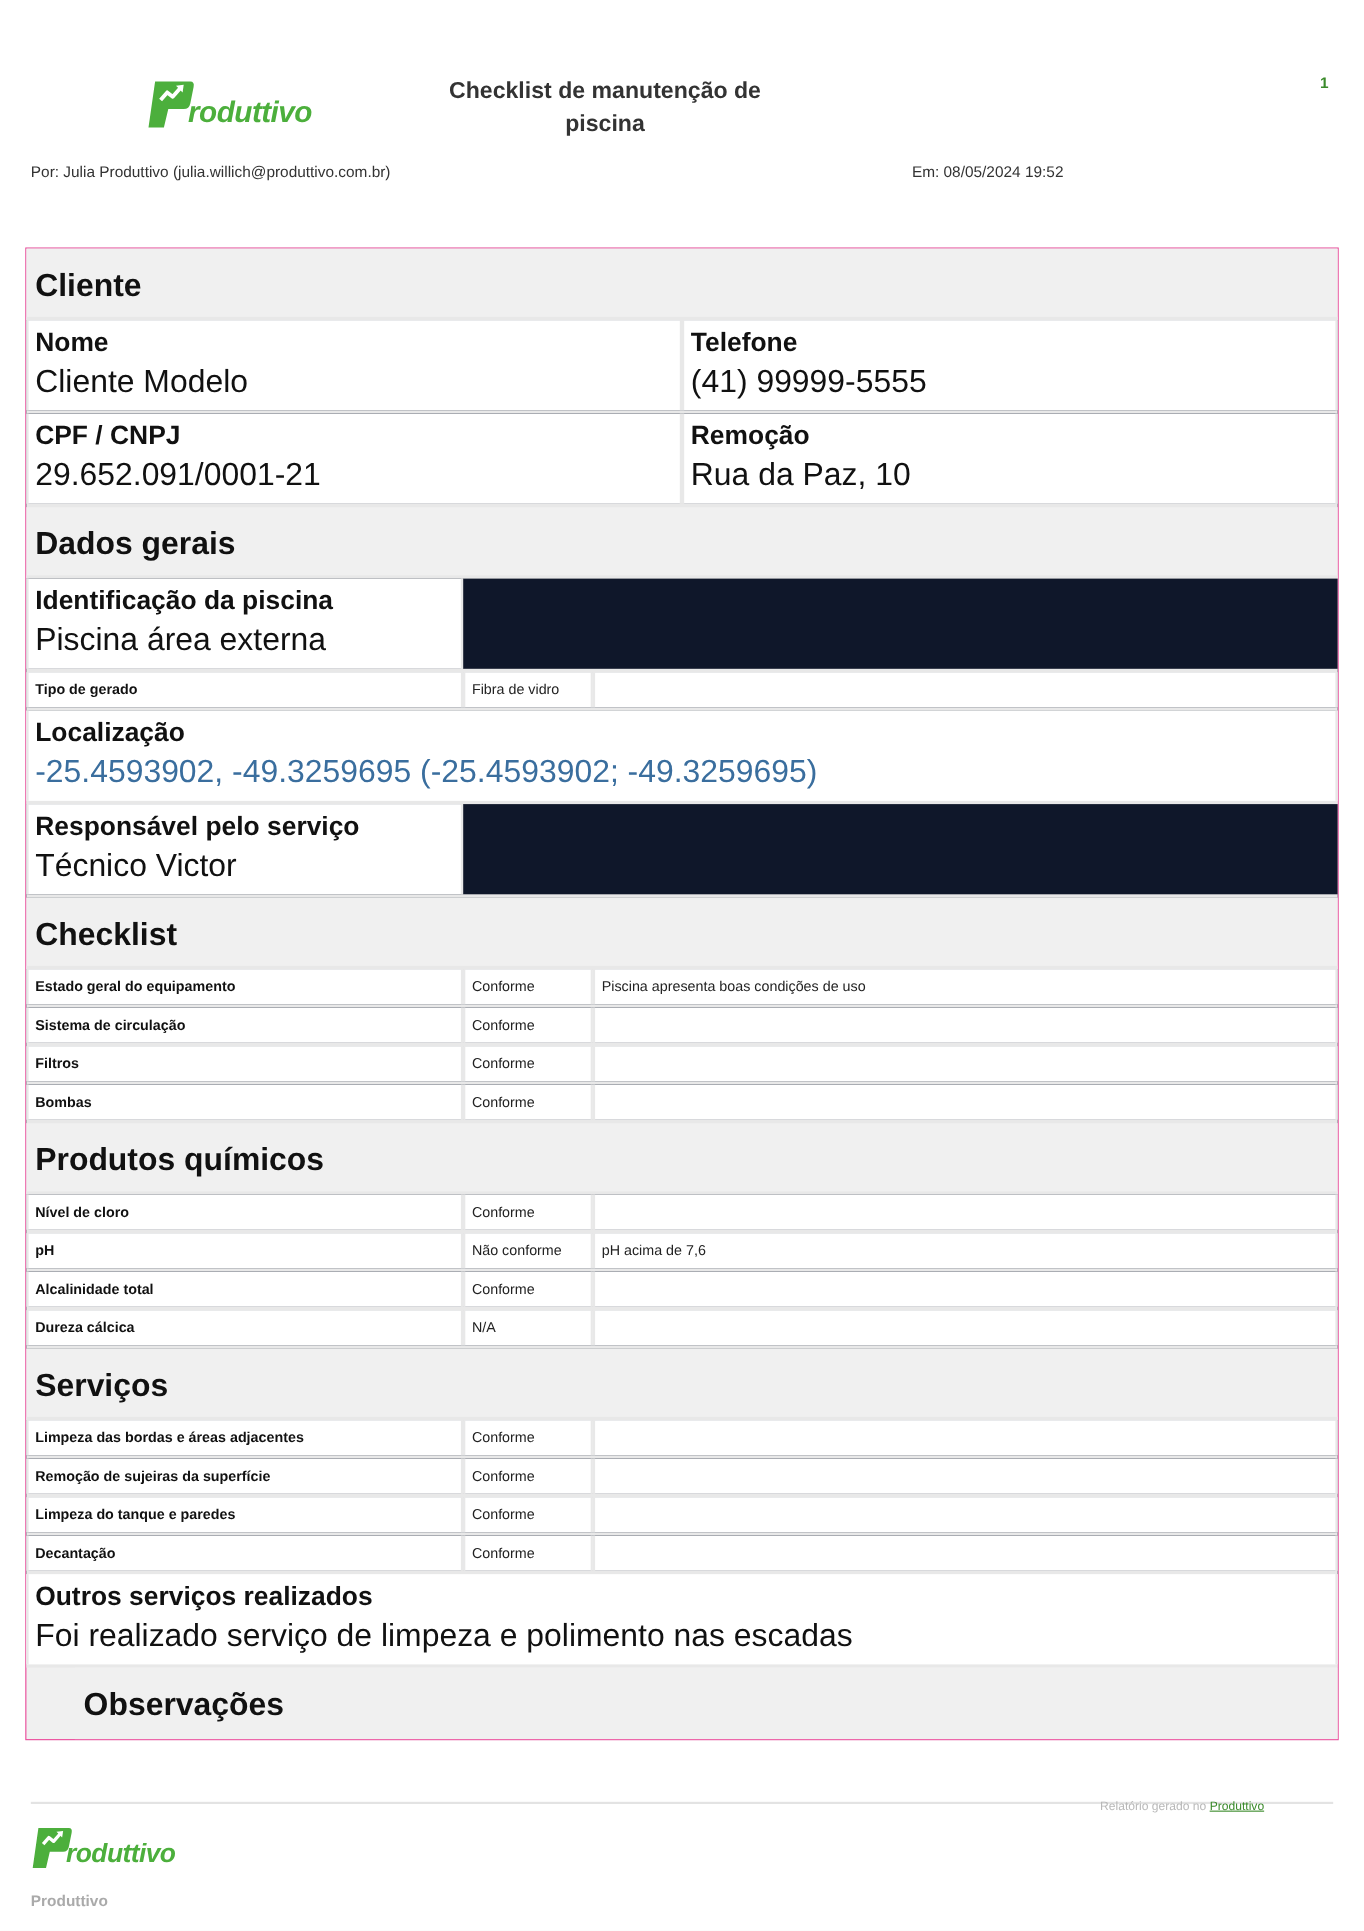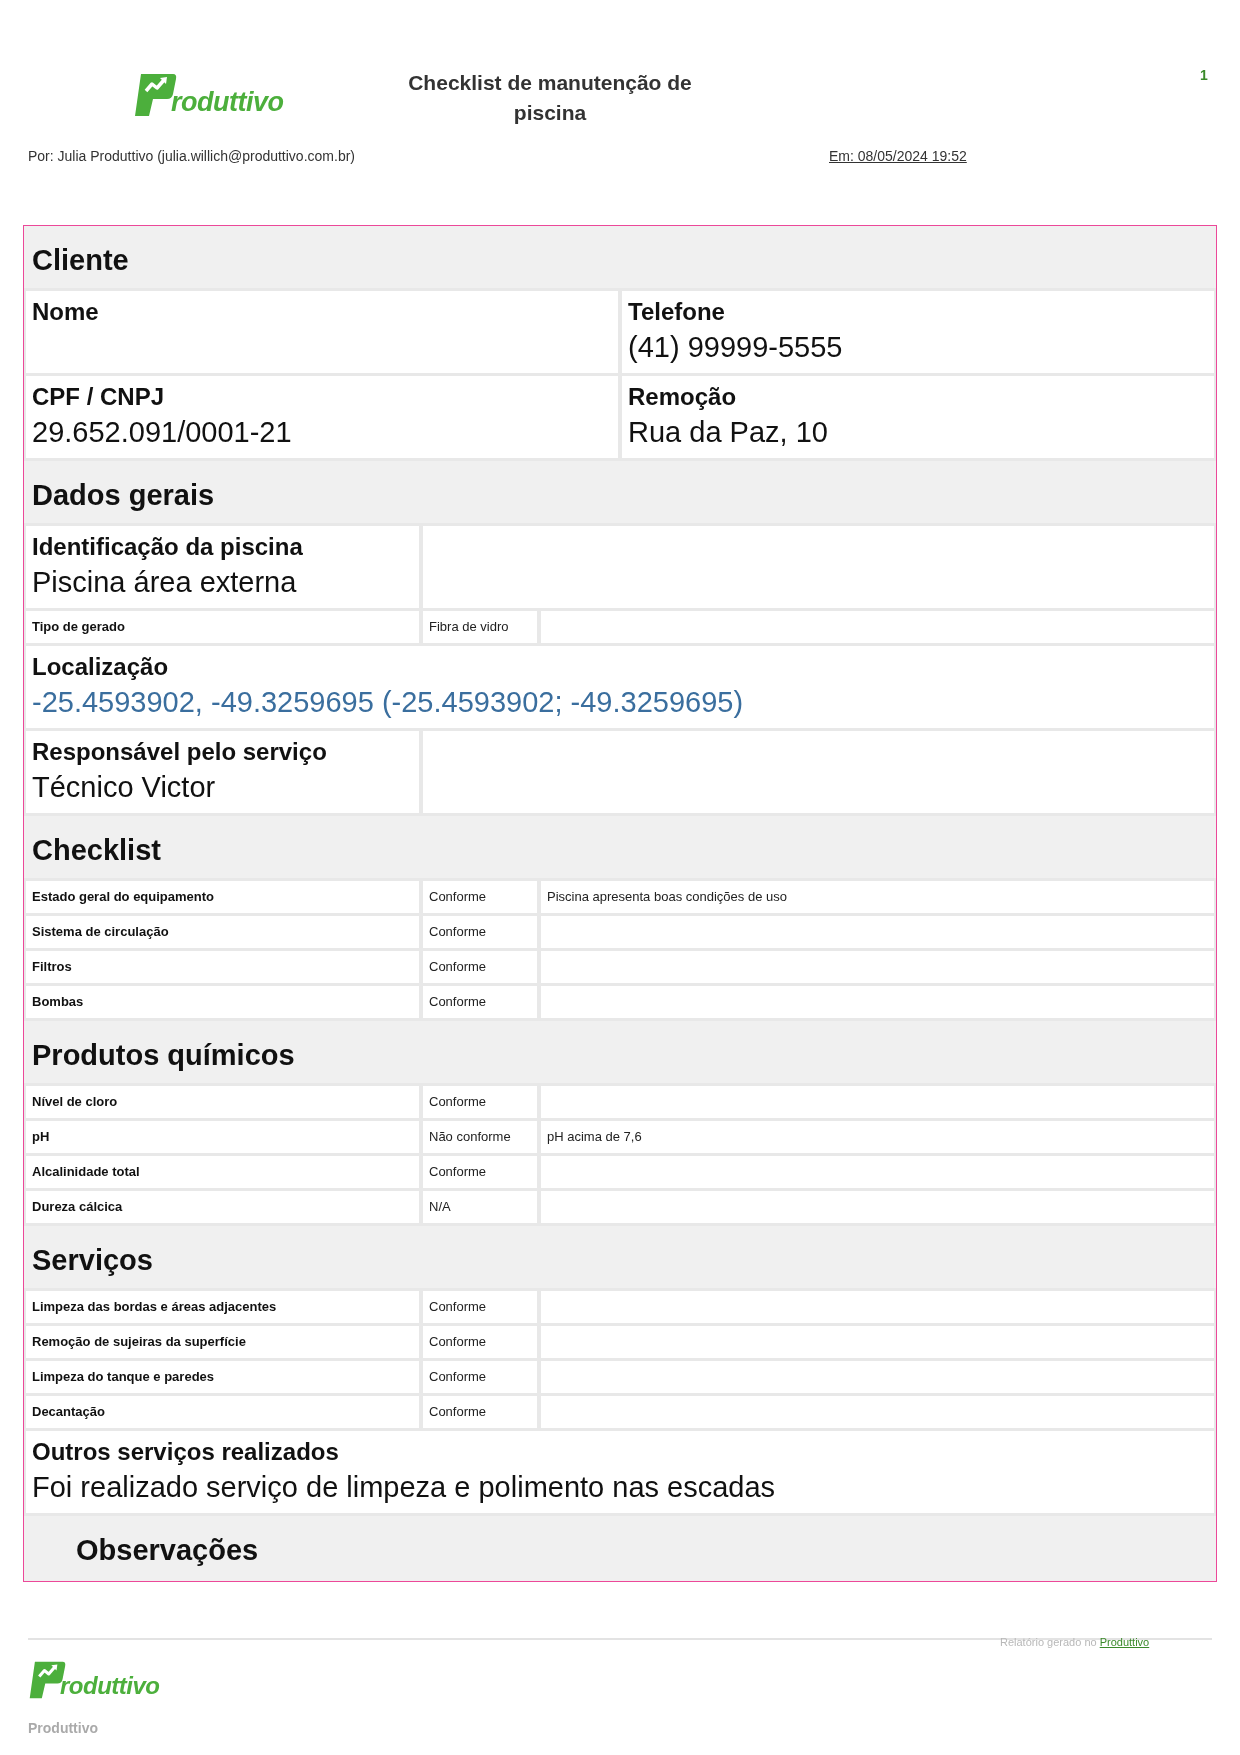--- a/index.html
+++ b/index.html
@@ -11,25 +11,25 @@
     .logo-top { left: 133px; top: 72px; }
     .logo-foot { left: 28px; top: 1660px; }
     .logo svg { display: block; }
     .logo-text { font-family: "Liberation Sans", sans-serif; font-weight: bold; font-style: italic; color: #4caf3c; letter-spacing: -0.5px; }
     .logo-top .logo-text { font-size: 27px; margin-left: -6px; line-height: 1; padding-bottom: 2px; }
     .logo-foot .logo-text { font-size: 24px; margin-left: -6px; line-height: 1; padding-bottom: 2px; }
 
     .doc-title { position: absolute; left: 380px; top: 68px; width: 340px; text-align: center; font-size: 21px; font-weight: bold; color: #333; line-height: 30px; }
     .page-num { position: absolute; left: 1200px; top: 67px; font-size: 14px; font-weight: bold; color: #3a8a2a; }
     .by-line { position: absolute; left: 28px; top: 148px; font-size: 14px; color: #333; }
-    .date-line { position: absolute; left: 829px; top: 148px; font-size: 14px; color: #333; text-decoration: underline; }
+    .date-line { position: absolute; left: 829px; top: 148px; font-size: 14px; color: #333; }
 
     .report { position: absolute; left: 23px; top: 225px; width: 1194px; border: 1px solid #ec4899; background: #f0f0f0; }
     .section-head { background: #f0f0f0; height: 65px; padding: 18px 0 0 8px; font-size: 29px; font-weight: bold; color: #111; border-bottom: 3px solid #e8e8e8; }
-    .row { display: flex; border-bottom: 3px solid #e8e8e8; background: #eab308; }
+    .row { display: flex; border-bottom: 3px solid #e8e8e8; background: #0f172a; align-items: center; }
     .cell { background: #fff; border-left: 2px solid #e8e8e8; border-right: 2px solid #e8e8e8; }
     .field-cell { padding: 6px 6px 6px 6px; }
     .field-label { font-size: 24px; font-weight: bold; line-height: 30px; color: #111; }
     .field-value { font-size: 29px; line-height: 40px; color: #111; }
     .field-value.link { color: #3a6e9e; }
     .small-cell { height: 32px; font-size: 13px; line-height: 32px; padding-left: 6px; color: #222; }
     .small-cell.label { font-weight: bold; color: #111; }
     .w-full { width: 100%; }
     .w-half { width: 50%; }
     .w-c1 { width: 397px; }
@@ -59,20 +59,21 @@
   <div class="by-line">Por: Julia Produttivo (julia.willich@produttivo.com.br)</div>
   <div class="date-line">Em: 08/05/2024 19:52</div>
 </div>
 
 <div class="report">
 
   <div class="section-head">Cliente</div>
   <div class="row">
     <div class="cell field-cell w-half">
       <div class="field-label">Nome</div>
+      <div class="field-value">Cliente Modelo</div>
     </div>
     <div class="cell field-cell w-half">
       <div class="field-label">Telefone</div>
       <div class="field-value">(41) 99999-5555</div>
     </div>
   </div>
   <div class="row">
     <div class="cell field-cell w-half">
       <div class="field-label">CPF / CNPJ</div>
       <div class="field-value">29.652.091/0001-21</div>

